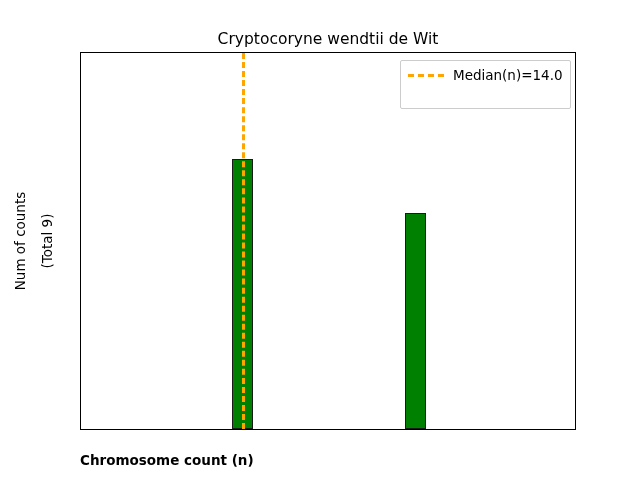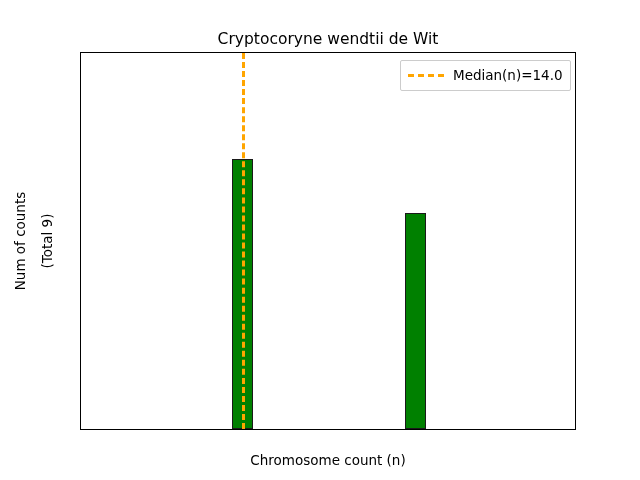--- a/index.html
+++ b/index.html
@@ -97,24 +97,25 @@
     height: 3.5px;
     border-left: 1.1px solid #000000;
   }
 
   
   #xlabel {
     position: absolute;
     left: 80px;
     top: 452px;
     width: 496px;
-    text-align: center;
+    text-align: left;
     font-size: 13.5px;
     color: #000000;
     white-space: nowrap;
+    font-weight: bold;
   }
   .ylabel-line {
     position: absolute;
     transform-origin: 50% 50%;
     transform: translate(-50%, -50%) rotate(-90deg);
     font-size: 13.5px;
     white-space: nowrap;
     color: #000000;
   }
   #ylabel-main { left: 20px; top: 241px; }
@@ -122,21 +123,21 @@
 
   
   #legend {
     position: absolute;
     left: 400px;
     top: 60px;
     box-sizing: border-box;
     border: 1px solid #cccccc;
     background: #ffffff;
     border-radius: 2px;
-    padding: 5px 7px 2px 7px;
+    padding: 5px 7px 20px 7px;
     font-size: 13.5px;
     line-height: 19px;
   }
   .legend-row {
     display: flex;
     align-items: center;
   }
   .legend-swatch {
     width: 36px;
     height: 0;

